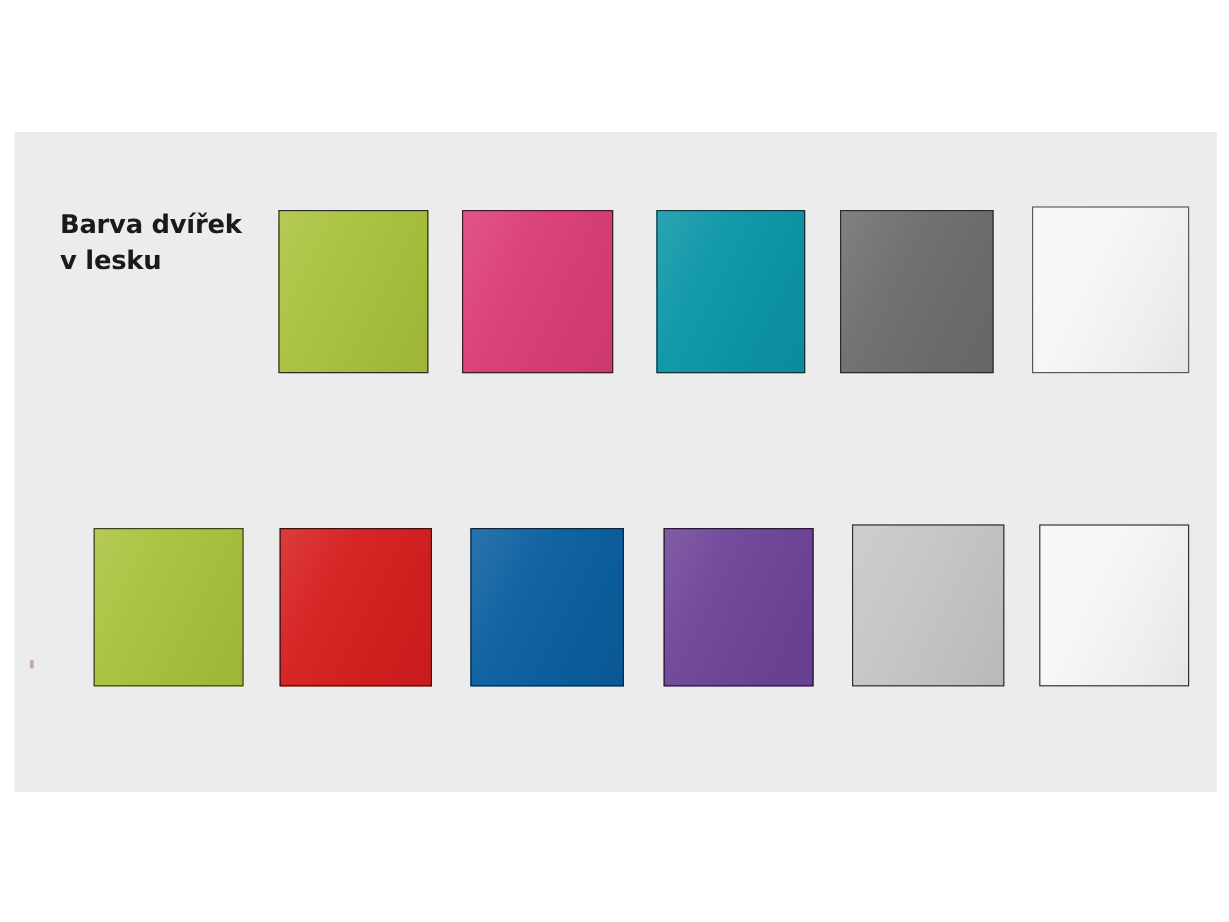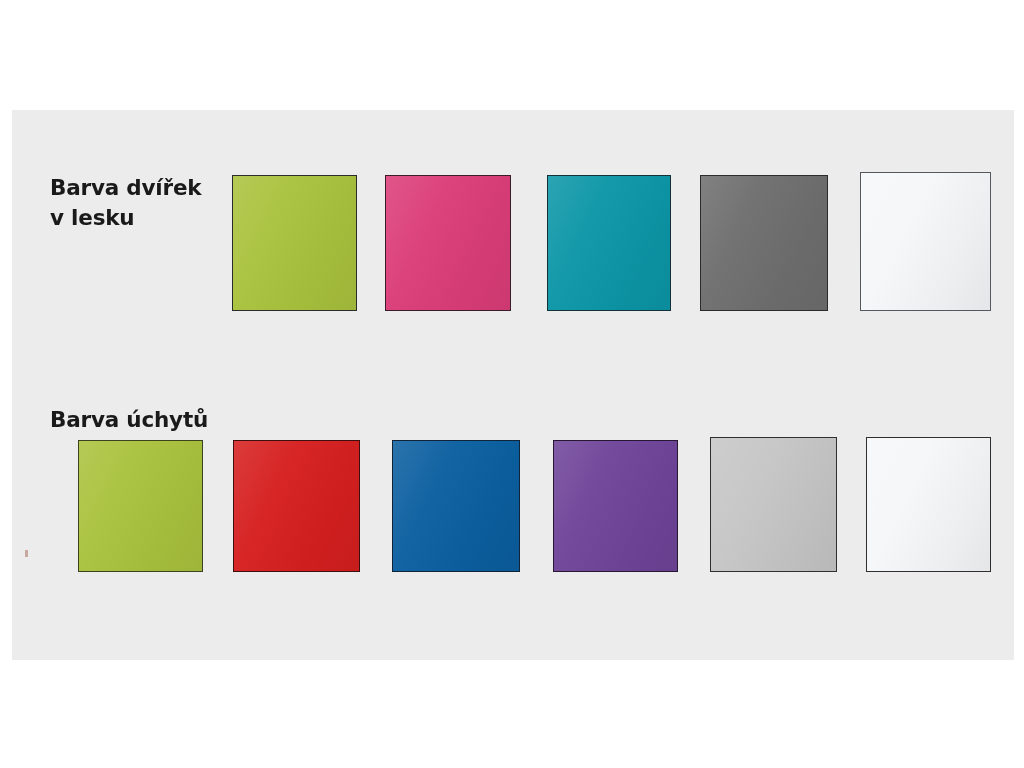--- a/index.html
+++ b/index.html
@@ -89,21 +89,20 @@
 
 <div class="page" style="background: rgb(255, 255, 255);">
 
   <div class="panel" style="background: rgb(236, 236, 236);">
     <div class="edge-mark"></div>
   </div>
 
   <div class="row-label" id="label-doors">Barva dvířek
 v lesku</div>
 
-  <div class="row-label" id="label-handles">Barva úchytů</div>
 
   <div class="swatch-row" id="row-doors-group"></div>
 
   <div class="swatch-row" id="row-handles-group"></div>
 
 <div class="swatch" style="left: 232px; top: 175px; width: 125px; height: 136px; background: rgb(169, 194, 61); border-color: rgb(43, 43, 43);">
       <span class="sheen"></span>
     </div>
     <div class="swatch" style="left: 385px; top: 175px; width: 126px; height: 136px; background: rgb(219, 61, 120); border-color: rgb(59, 28, 40);">
       <span class="sheen"></span>

